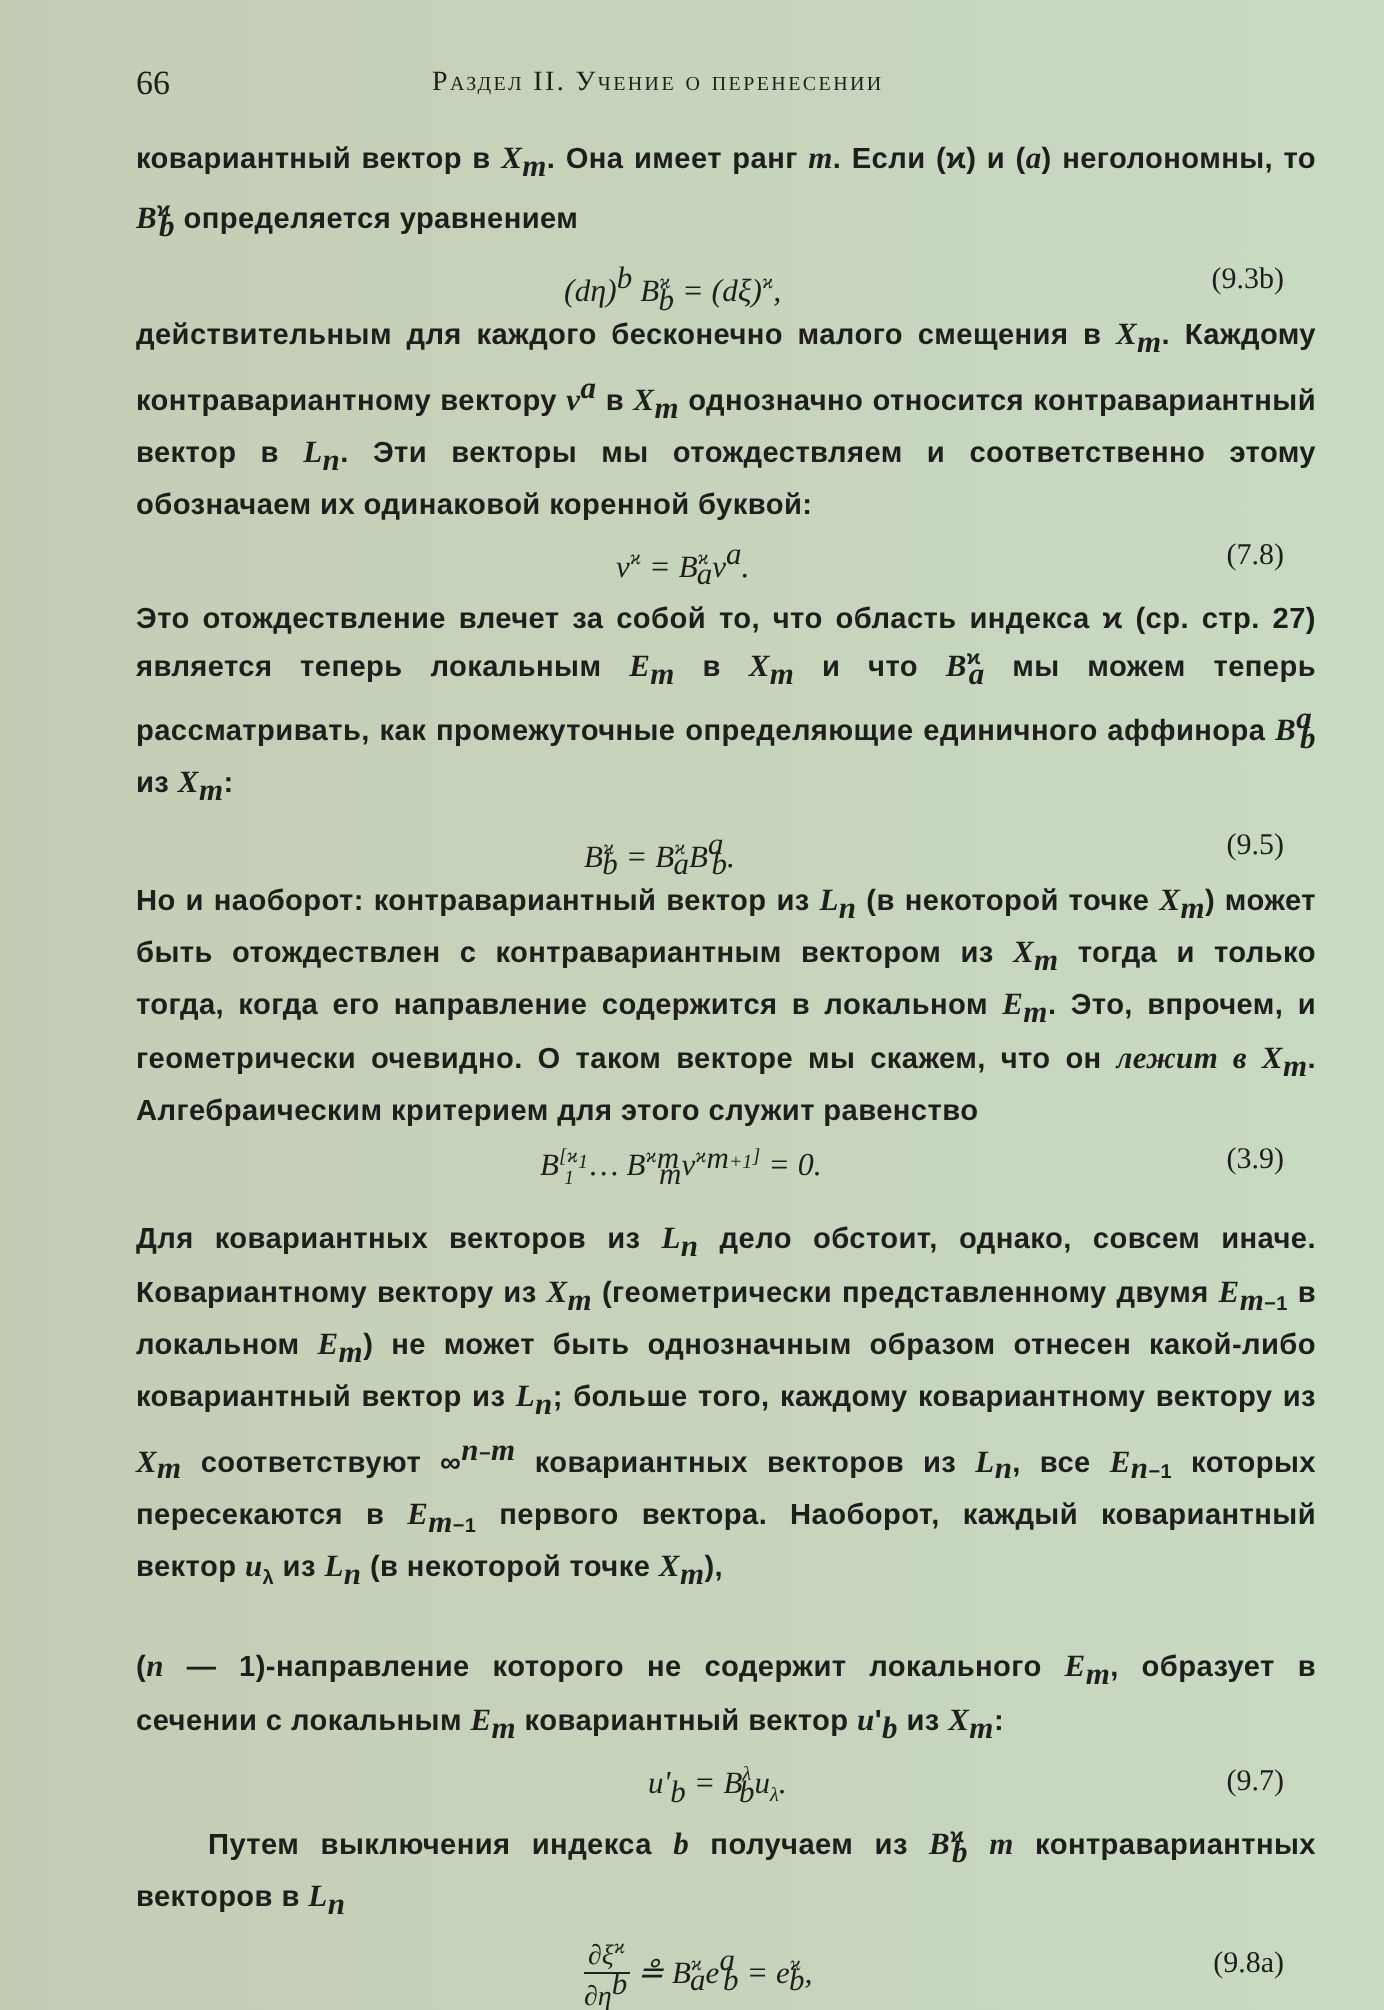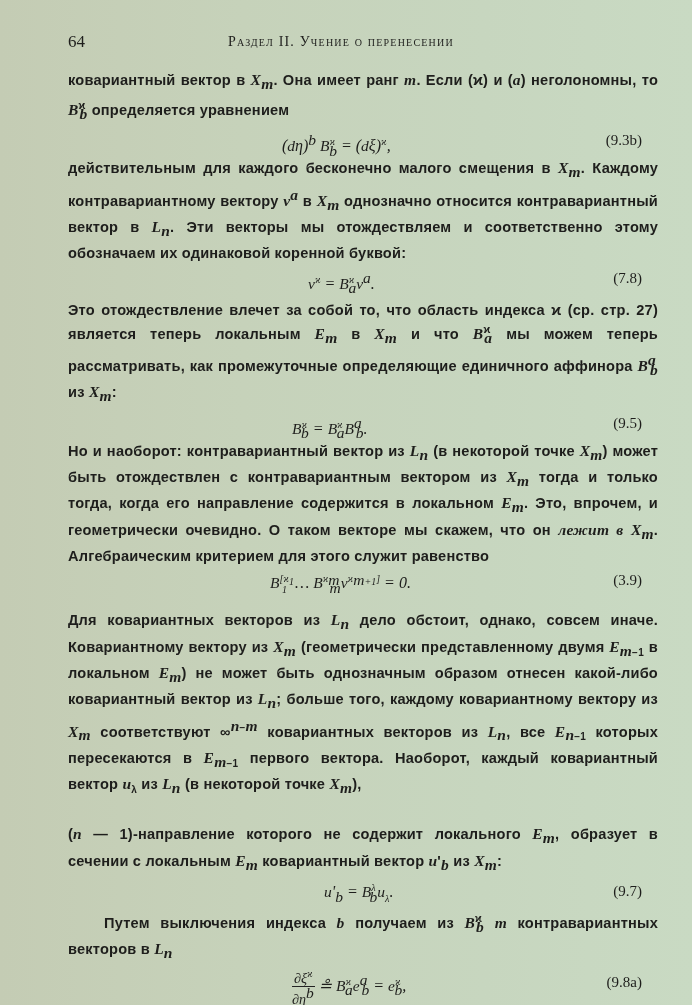--- a/index.html
+++ b/index.html
@@ -6,42 +6,42 @@
   body {
     width:692px; height:1005px; overflow:hidden;
     background: linear-gradient(90deg, #c4ccb4 0%, #c6d2ba 35%, #c7d6bf 70%, #c9dac3 100%);
     font-family: "Liberation Serif", "DejaVu Serif", serif;
     color:#1e1e1c;
     position:relative;
   }
   .page { position:absolute; left:68px; top:32px; width:590px; }
   .header { position:relative; height:24px; font-size:16px; }
   .pagenum { position:absolute; left:0; top:0; font-size:17px; }
-  .runhead { position:absolute; left:160px; top:2px; font-size:14px; letter-spacing:1.2px; font-variant:small-caps; }
+  .runhead { position:absolute; left:148px; top:2px; font-size:14px; letter-spacing:1.2px; font-variant:small-caps; }
   .p {
     font-family: "Liberation Sans", "DejaVu Sans", sans-serif;
     font-size:14.6px; line-height:20.4px; text-align:justify;
     letter-spacing:0.2px; margin:0;font-weight:bold;
   }
   .indent { text-indent:36px; }
   .eq { position:relative; height:32px; font-size:16px; font-style:italic; }
   .eq .f { position:absolute; top:5px; white-space:nowrap; }
   .eq .n { position:absolute; right:16px; top:6px; font-style:normal; font-size:15px; }
   i { font-family:"Liberation Serif", serif; font-size:15.5px; }
   sub, sup { font-size:10px; }
   .frac { display:inline-block; vertical-align:middle; text-align:left; font-size:14px; line-height:14px; }
   .frac .num { border-bottom:1px solid #222; padding:0 2px; }
 </style>
 </head>
 <body>
 
 <div class="page">
 
   <div class="header">
-    <span class="pagenum">64</span>
+    <span class="pagenum">66</span>
     <span class="runhead">Раздел II. Учение о перенесении</span>
   </div>
 
   <div style="height:14px"></div>
 
   <p class="p">ковариантный вектор в <i>X</i><sub><i>m</i></sub>. Она имеет ранг <i>m</i>. Если (ϰ) и (<i>a</i>) неголономны, то <i>B</i><sup>ϰ</sup><sub style="margin-left:-6px"><i>b</i></sub> определяется уравнением</p>
 
   <div class="eq">
     <span class="f" style="left:214px">(<i>d</i>η)<sup><i>b</i></sup> <i>B</i><sup>ϰ</sup><sub style="margin-left:-6px"><i>b</i></sub> = (<i>d</i>ξ)<sup>ϰ</sup>,</span>
     <span class="n">(9.3b)</span>

